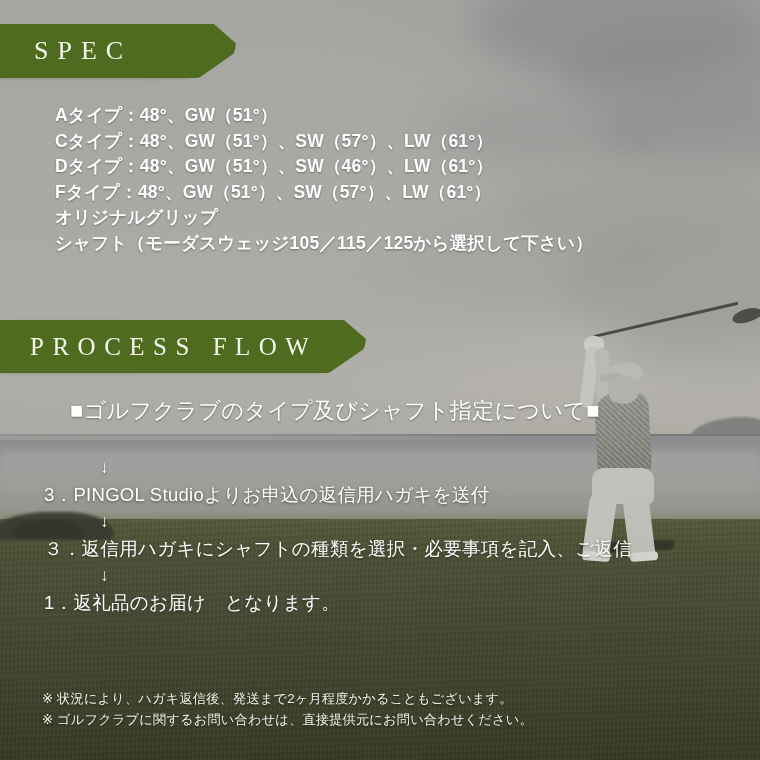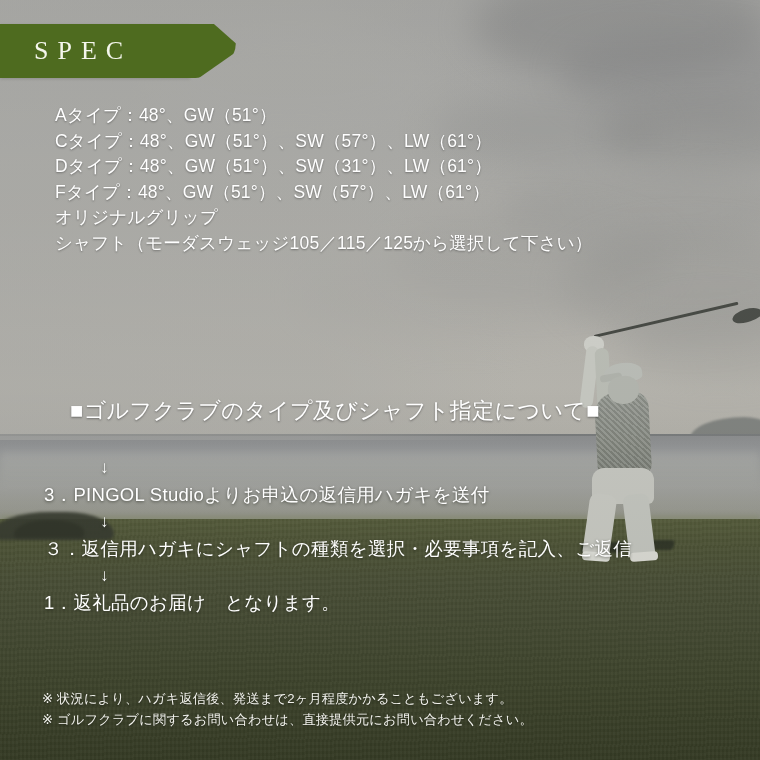--- a/index.html
+++ b/index.html
@@ -225,21 +225,21 @@
   #flow-ribbon{left:0;top:320px;width:320px;height:53px;}
   #flow-ribbon .ribbon-label{font-size:25px;letter-spacing:8.5px;margin-left:30px;}
 
   
   .spec-list{
     position:absolute;left:55px;top:103px;width:690px;
     color:#ffffff;font-size:17.5px;line-height:25.6px;
     text-shadow:0 1px 2px rgba(40,40,40,.45);
     letter-spacing:.2px;
   }
-  .spec-list div{white-space:nowrap;}
+  .spec-list div{white-space:nowrap;font-weight:bold;}
 
   .flow-heading{
     position:absolute;left:70px;top:398px;
     color:#ffffff;font-size:22px;line-height:26px;
     letter-spacing:.4px;
     text-shadow:0 1px 2px rgba(40,40,40,.5);
   }
 
   .steps{position:absolute;left:44px;top:455px;width:700px;}
   .step{
@@ -317,26 +317,30 @@
   </div>
 
   <div class="ribbon" id="spec-ribbon">
     <span class="ribbon-label">SPEC</span>
     <span class="tail"></span>
   </div>
 
   <div class="spec-list">
     <div>Aタイプ：48°、GW（51°）</div>
     <div>Cタイプ：48°、GW（51°）、SW（57°）、LW（61°）</div>
-    <div>Dタイプ：48°、GW（51°）、SW（31°）、LW（61°）</div>
+    <div>Dタイプ：48°、GW（51°）、SW（46°）、LW（61°）</div>
     <div>Fタイプ：48°、GW（51°）、SW（57°）、LW（61°）</div>
     <div>オリジナルグリップ</div>
     <div>シャフト（モーダスウェッジ105／115／125から選択して下さい）</div>
   </div>
 
+  <div class="ribbon" id="flow-ribbon">
+    <span class="ribbon-label">PROCESS FLOW</span>
+    <span class="tail"></span>
+  </div>
 
   <div class="flow-heading">■ゴルフクラブのタイプ及びシャフト指定について■</div>
 
   <div class="steps">
     <div class="arrow">↓</div>
     <div class="step">3．PINGOL Studioよりお申込の返信用ハガキを送付</div>
     <div class="arrow">↓</div>
     <div class="step">３．返信用ハガキにシャフトの種類を選択・必要事項を記入、ご返信</div>
     <div class="arrow">↓</div>
     <div class="step">1．返礼品のお届け　となります。</div>

